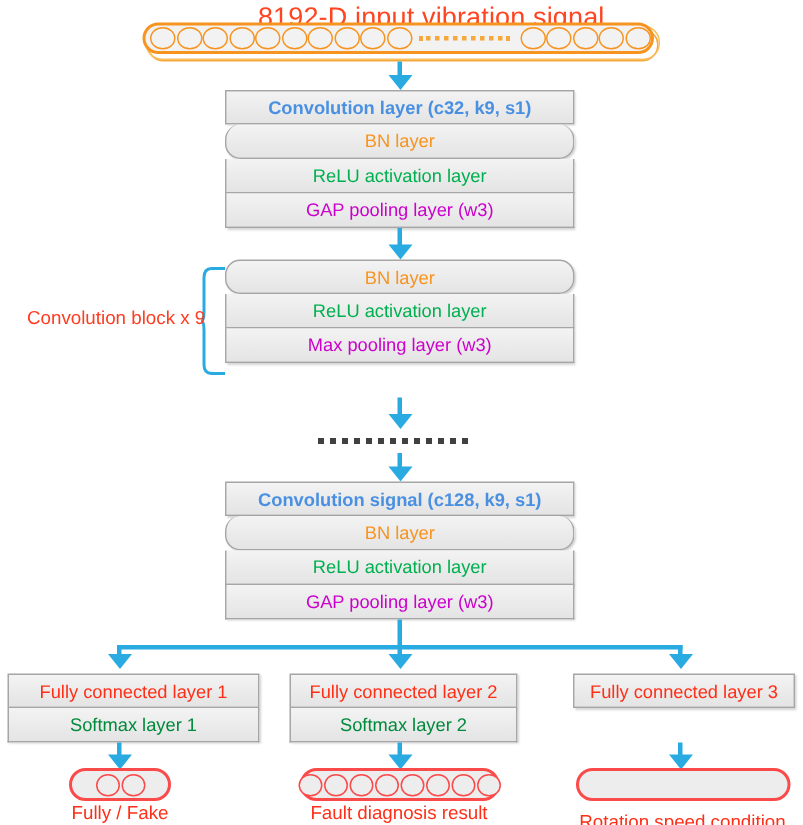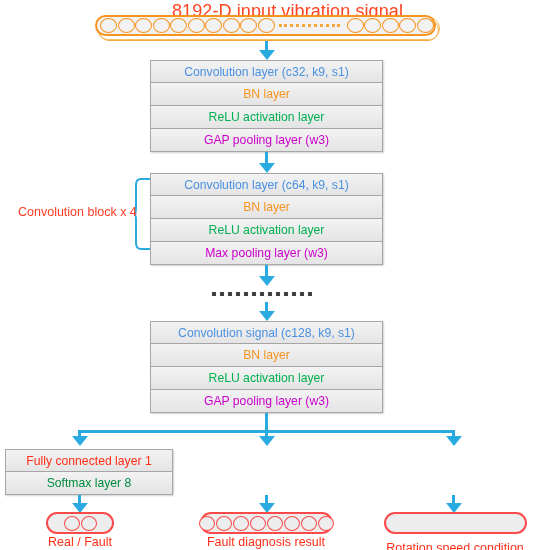--- a/index.html
+++ b/index.html
@@ -50,22 +50,22 @@
   
   .block{position:absolute;left:150px;width:233px;}
   .row{
     height:23px;line-height:23px;
     border:1px solid #a6a6a6;border-top:none;
     background:linear-gradient(to bottom,#f3f3f3 0%,#eaeaea 60%,#e4e4e4 100%);
     text-align:center;font-size:12.2px;box-sizing:border-box;
     box-shadow:1px 1px 1.5px rgba(0,0,0,.18);
   }
   .row:first-child{border-top:1px solid #a6a6a6;}
-  .c-conv{color:#4a90e2;}
-  .c-bn{color:#f79420;}
+  .c-conv{color:#4a90e2;font-weight:bold;}
+  .c-bn{color:#f79420;border-radius:10px;}
   .c-relu{color:#00b050;}
   .c-pool{color:#cc00cc;}
   .c-fc{color:#ff2e17;}
   .c-soft{color:#008a3c;}
 
   
   .ar-line{position:absolute;background:#29abe2;}
   .ar-head{
     position:absolute;width:0;height:0;
     border-left:8px solid transparent;border-right:8px solid transparent;
@@ -143,32 +143,31 @@
       <div class="row c-conv">Convolution layer (c32, k9, s1)</div>
       <div class="row c-bn">BN layer</div>
       <div class="row c-relu">ReLU activation layer</div>
       <div class="row c-pool">GAP pooling layer (w3)</div>
     </div>
 
   <div class="ar-line" style="left:265px;top:152px;width:3px;height:18px;"></div>
   <div class="ar-head" style="left:258.5px;top:163px;"></div>
 
   <div class="block" id="block-2" style="top:173px;">
-      <div class="row c-conv">Convolution layer (c64, k9, s1)</div>
       <div class="row c-bn">BN layer</div>
       <div class="row c-relu">ReLU activation layer</div>
       <div class="row c-pool">Max pooling layer (w3)</div>
     </div>
 
   <div class="brace">
     <svg width="18" height="72" viewBox="0 0 18 72">
       <path d="M17 1 H8 Q3 1 3 7 V30 Q3 36 1 36 Q3 36 3 42 V65 Q3 71 8 71 H17" fill="none" stroke="#29abe2" stroke-width="2"></path>
     </svg>
   </div>
-  <div class="brace-label">Convolution block x 4</div>
+  <div class="brace-label">Convolution block x 9</div>
 
   <div class="ar-line" style="left:265px;top:265px;width:3px;height:18px;"></div>
   <div class="ar-head" style="left:258.5px;top:276px;"></div>
 
   <div class="ellipsis" id="ellipsis-dots" style="left:212px;top:292px;">
       <i></i>
       <i></i>
       <i></i>
       <i></i>
       <i></i>
@@ -196,37 +195,42 @@
   <div class="ar-line" style="left:78px;top:430px;width:377px;height:3px;"></div>
   <div class="ar-line" style="left:78px;top:430px;width:3px;height:12px;"></div>
   <div class="ar-head" style="left:71.5px;top:436px;"></div>
   <div class="ar-line" style="left:265px;top:430px;width:3px;height:12px;"></div>
   <div class="ar-head" style="left:258.5px;top:436px;"></div>
   <div class="ar-line" style="left:452px;top:430px;width:3px;height:12px;"></div>
   <div class="ar-head" style="left:445.5px;top:436px;"></div>
 
   <div class="block" id="branch-box-1" style="left:5px;top:449px;width:168px;">
       <div class="row c-fc">Fully connected layer 1</div>
-      <div class="row c-soft">Softmax layer 8</div>
+      <div class="row c-soft">Softmax layer 1</div>
+    </div>
+  <div class="block" id="branch-box-2" style="left:193px;top:449px;width:152px;">
+      <div class="row c-fc">Fully connected layer 2</div>
+      <div class="row c-soft">Softmax layer 2</div>
     </div>
   <div class="block" id="branch-box-3" style="left:382px;top:449px;width:148px;">
+      <div class="row c-fc">Fully connected layer 3</div>
     </div>
 
   <div class="ar-line" style="left:78px;top:495px;width:3px;height:14px;"></div>
   <div class="ar-head" style="left:71.5px;top:503px;"></div>
   <div class="ar-line" style="left:265px;top:495px;width:3px;height:14px;"></div>
   <div class="ar-head" style="left:258.5px;top:503px;"></div>
   <div class="ar-line" style="left:452px;top:495px;width:3px;height:14px;"></div>
   <div class="ar-head" style="left:445.5px;top:503px;"></div>
 
   <div class="ocap" id="ocap-1" style="left:46px;top:512px;width:68px;">
       <span class="ocell"></span>
       <span class="ocell"></span>
     </div>
-  <div class="ocap-label" style="left:19px;top:535px;width:122px;">Real / Fault</div>
+  <div class="ocap-label" style="left:19px;top:535px;width:122px;">Fully / Fake</div>
 
   <div class="ocap" id="ocap-2" style="left:200px;top:512px;width:133px;">
       <span class="ocell"></span>
       <span class="ocell"></span>
       <span class="ocell"></span>
       <span class="ocell"></span>
       <span class="ocell"></span>
       <span class="ocell"></span>
       <span class="ocell"></span>
       <span class="ocell"></span>

